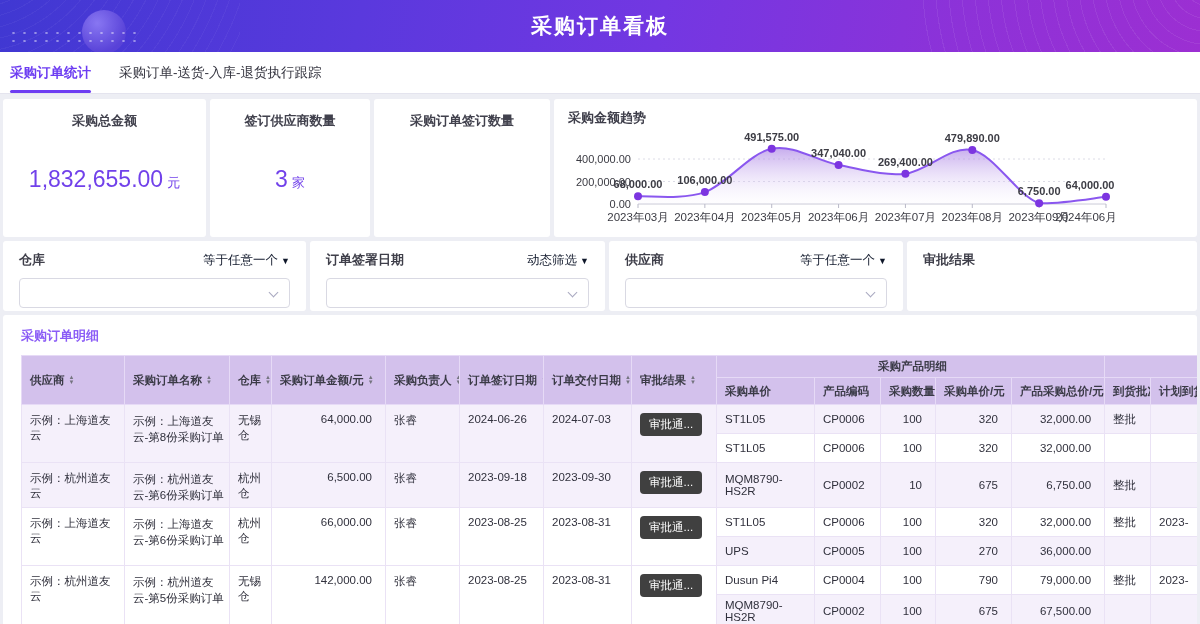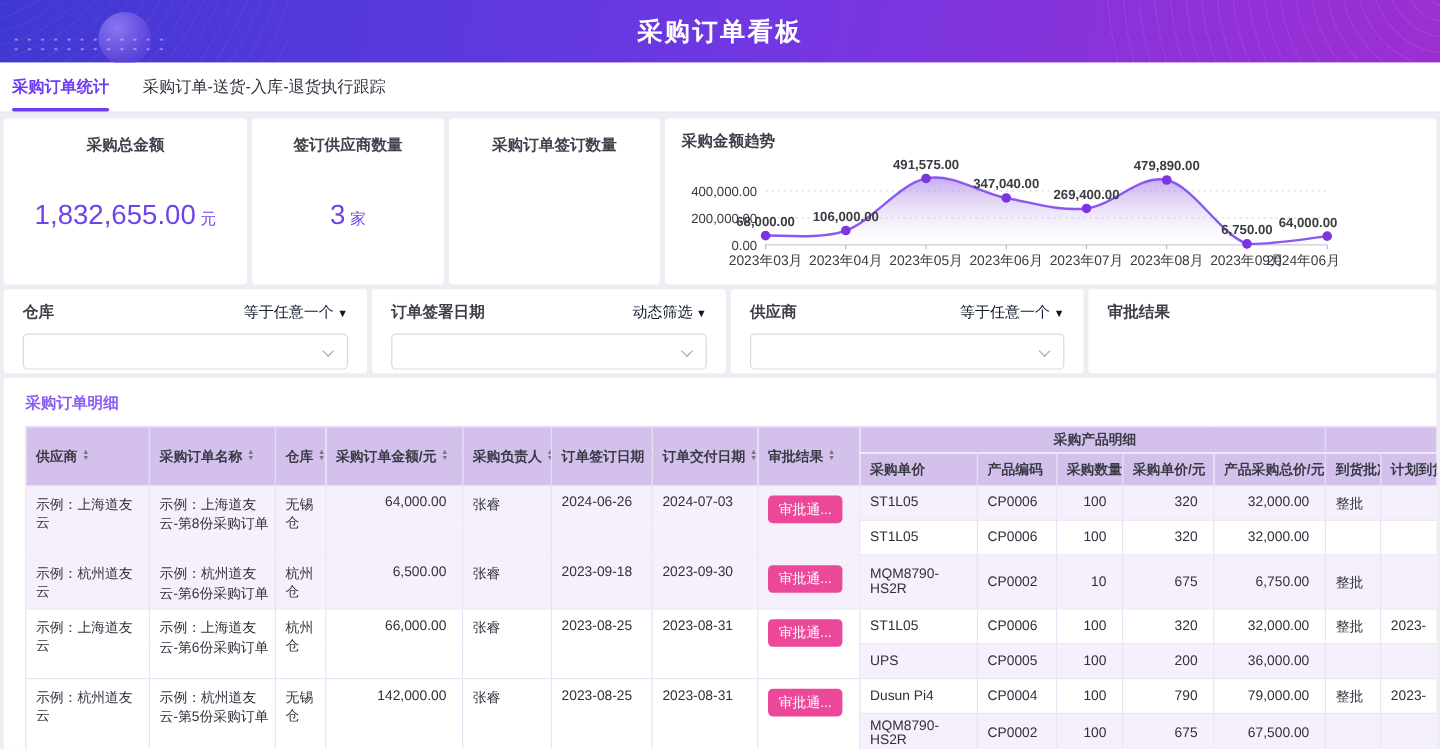--- a/index.html
+++ b/index.html
@@ -76,21 +76,21 @@
   .sorters { display:inline-flex; flex-direction:column; font-size:6px; line-height:5px;
     color:#74747f; cursor:pointer; }
   .sort-desc { font-size:8px; color:#74747f; cursor:pointer; }
   tbody td { font-size:11.5px; color:#30303c; padding:4px 6px 4px 8px;
     border:1px solid #eae2f5; vertical-align:middle; overflow:hidden; }
   tbody tr.lav td { background:#f5f0fb; }
   tbody tr.white td { background:#fff; }
   td.order-cell { vertical-align:top; padding-top:8px; }
   td.num { text-align:right; padding-right:13px; }
   td.name-cell { padding-right:2px; line-height:16px; }
-  .appr-chip { display:inline-block; background:#ec4899; color:#fff; font-size:11.5px;
+  .appr-chip { display:inline-block; background:#404040; color:#fff; font-size:11.5px;
     border-radius:4px; padding:4px 9px; cursor:pointer; white-space:nowrap; }
 </style>
 </head>
 <body>
 
 <div class="banner">
   <div class="hdr-mesh-l"></div>
   <div class="hdr-mesh-r"></div>
   <div class="hdr-blob"></div>
   <div class="hdr-dots"></div>
@@ -360,21 +360,21 @@
             <td class="num">100</td>
             <td class="num">320</td>
             <td class="num">32,000.00</td>
             <td>整批</td>
             <td>2023-</td>
           </tr>
           <tr class="lav" style="height: 29px;">
             <td>UPS</td>
             <td>CP0005</td>
             <td class="num">100</td>
-            <td class="num">200</td>
+            <td class="num">270</td>
             <td class="num">36,000.00</td>
             <td></td>
             <td></td>
           </tr>
           <tr class="white" style="height: 29px;">
             <td class="order-cell" rowspan="2">示例：杭州道友云</td>
             <td class="order-cell name-cell" rowspan="2">示例：杭州道友云-第5份采购订单</td>
             <td class="order-cell" rowspan="2">无锡仓</td>
             <td class="order-cell num" rowspan="2">142,000.00</td>
             <td class="order-cell" rowspan="2">张睿</td>

